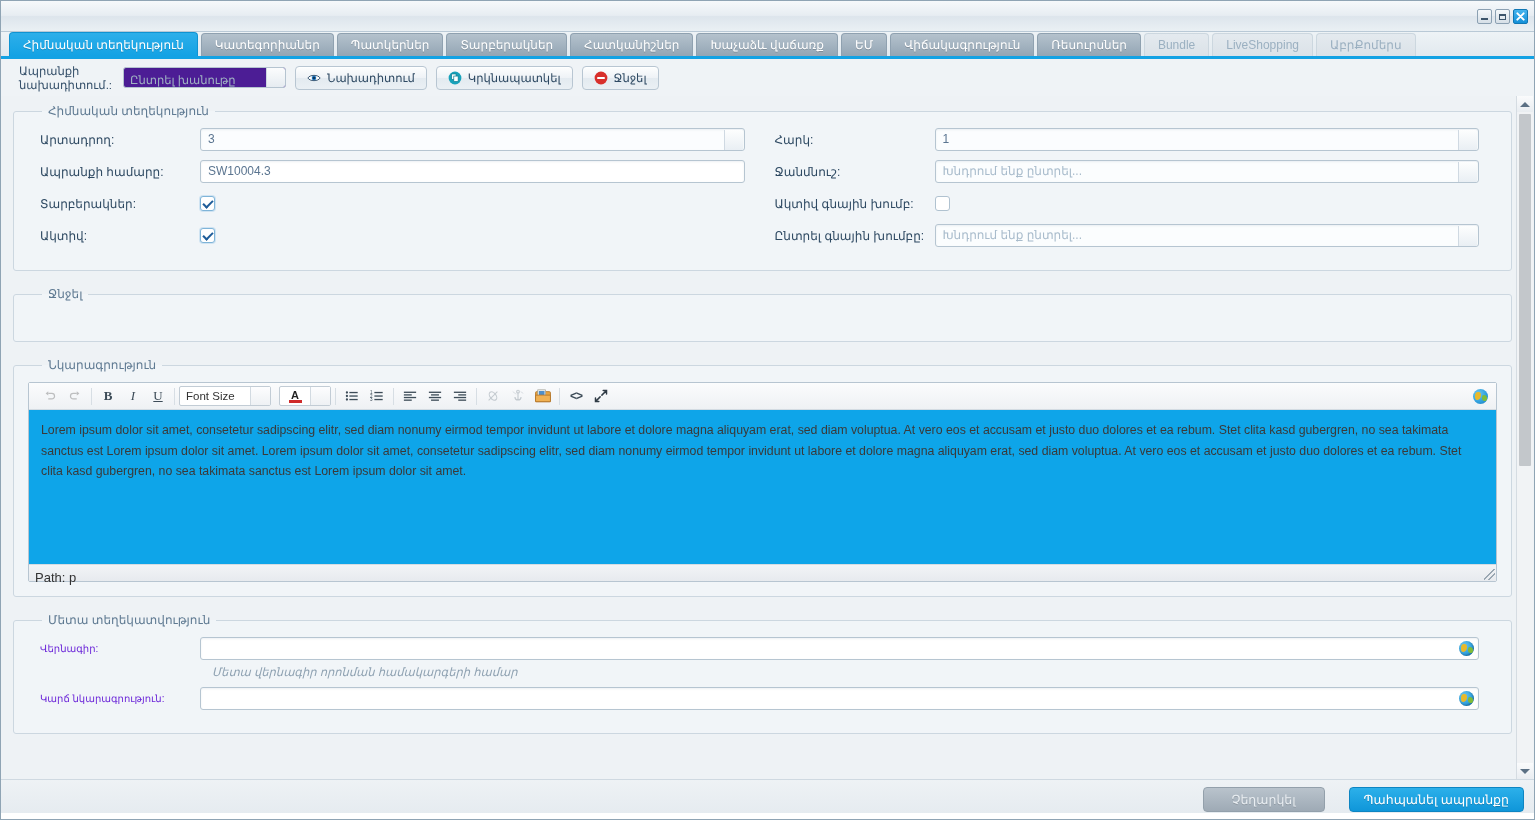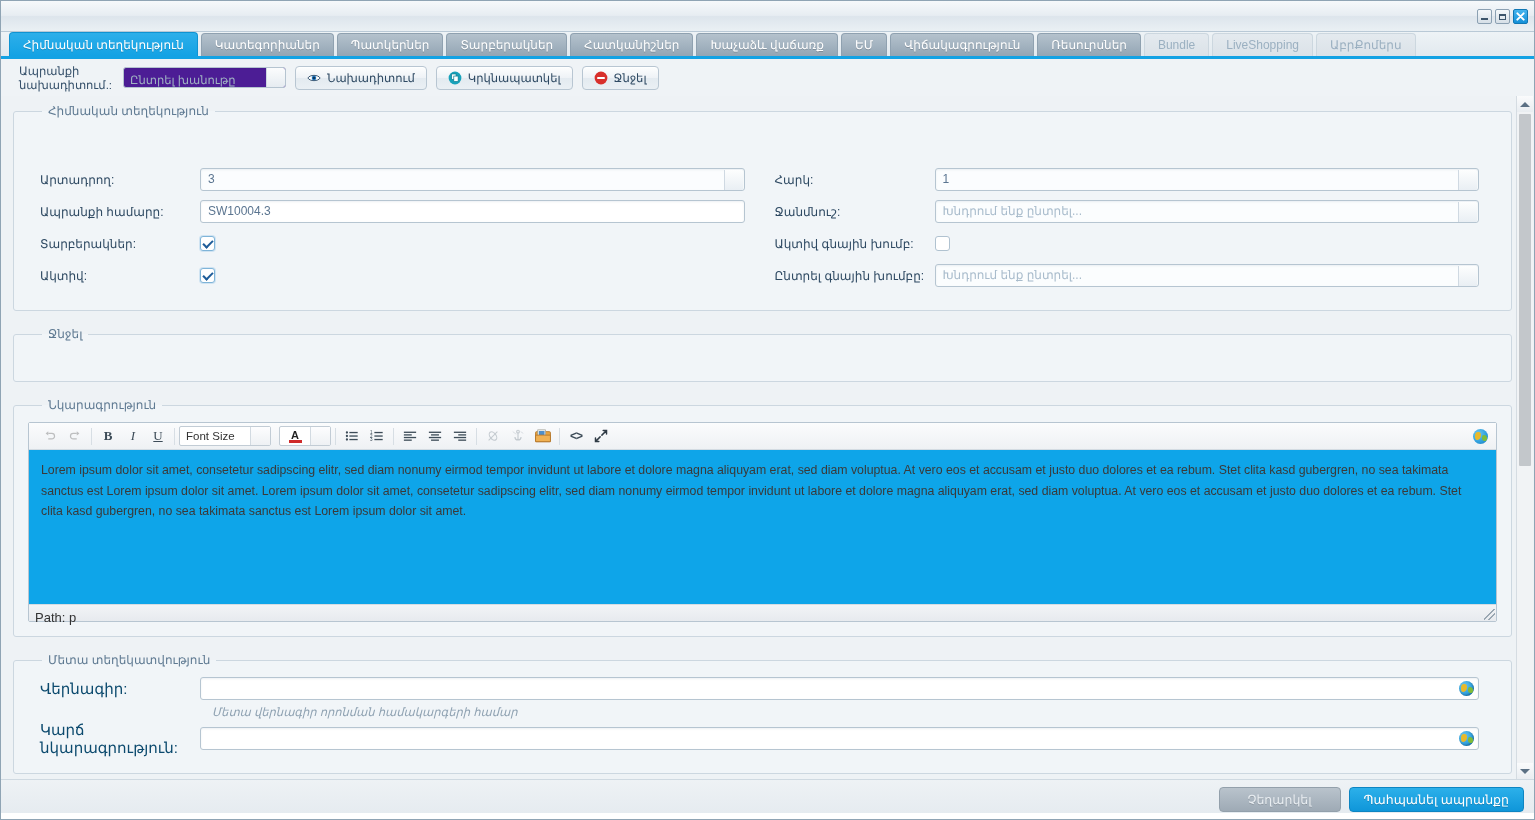--- a/index.html
+++ b/index.html
@@ -166,21 +166,21 @@
     padding: 10px 14px 14px 14px;
     background: #f1f5f8;
   }
   legend {
     font-size: 12px;
     color: #5f7a92;
     padding: 0 6px;
     margin-left: 14px;
   }
 
-  .grid2 { display: flex; margin-top: 40px; }
+  .grid2 { display: flex; }
   .col { width: 50%; }
 
   .frow {
     display: flex; align-items: center;
     margin-bottom: 9px;
     height: 23px;
   }
   .flabel {
     width: 172px;
     flex: 0 0 172px;
@@ -370,21 +370,21 @@
   }
   .metainp {
     width: 100%; height: 23px;
     border: 1px solid #b6c5d1;
     border-radius: 3px;
     background: #ffffff;
     box-shadow: inset 0 1px 2px rgba(60,90,120,.09);
     position: relative;
   }
   .metawrap { position: relative; padding-right: 18px; }
-  .metalabel { width: 172px; flex: 0 0 172px; padding-left: 12px; font-size: 15px; color: #0c4a6e; }
+  .metalabel { width: 172px; flex: 0 0 172px; padding-left: 12px; font-size: 10px; color: #6d28d9; }
 
   
   .vscroll {
     position: absolute;
     right: 1px; top: 95px;
     width: 17px; bottom: 40px;
     background: #f1f3f5;
     border-left: 1px solid #d5dce2;
   }
   .vscroll .sarrow {
@@ -404,21 +404,21 @@
   .sarr-d { width:0;height:0;border-left:5px solid transparent;border-right:5px solid transparent;border-top:5px solid #5b7084; }
 
   
   .footer {
     position: absolute;
     left: 0; right: 0; bottom: 0;
     height: 40px;
     background: linear-gradient(to bottom, #eef2f5, #e4eaef);
     border-top: 1px solid #cfd9e1;
     display: flex; align-items: center; justify-content: flex-end;
-    gap: 8px;
+    gap: 24px;
     padding-right: 10px;
   }
   .fbtn {
     height: 25px; min-width: 122px;
     display: flex; align-items: center; justify-content: center;
     border-radius: 4px;
     font-size: 12.5px;
     cursor: pointer;
     padding: 0 14px;
   }

